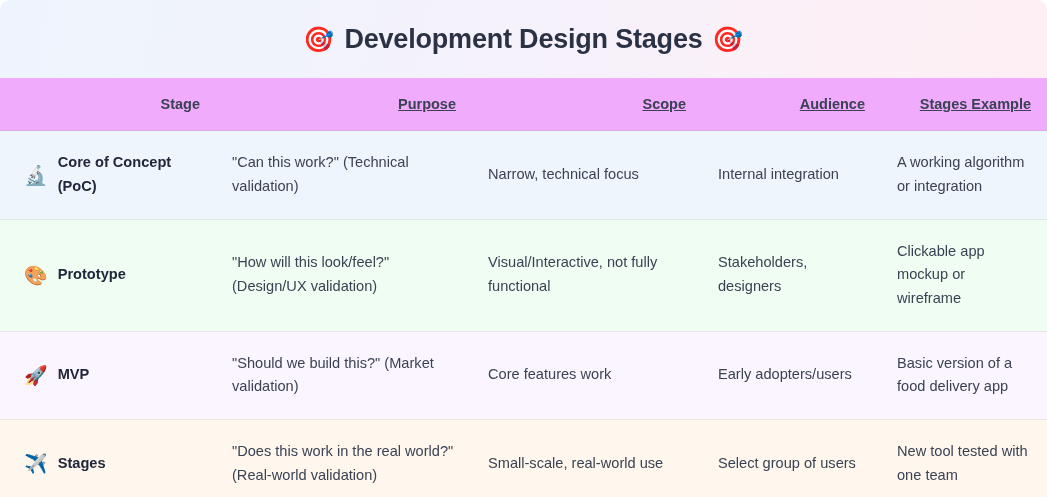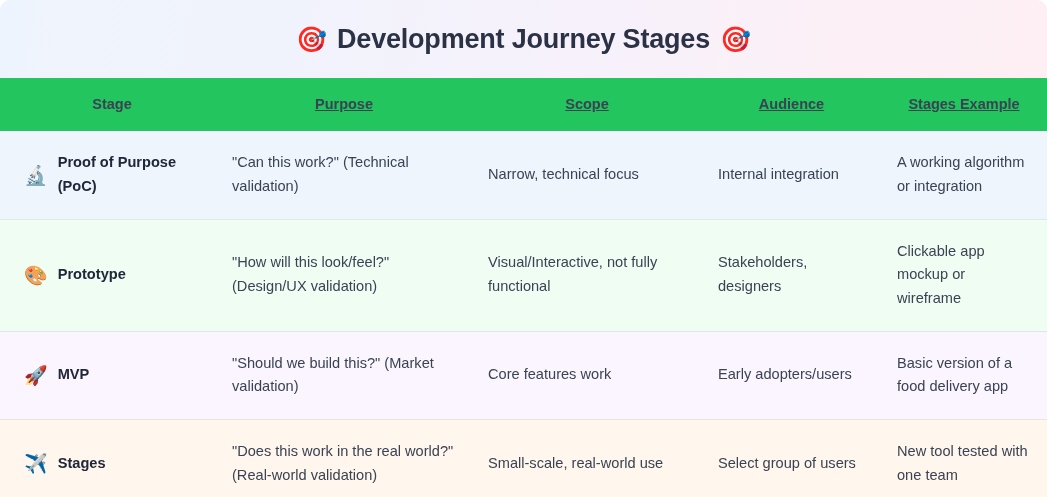--- a/index.html
+++ b/index.html
@@ -48,22 +48,22 @@
     border-collapse: collapse;
     table-layout: fixed;
   }
   table.stages col.c-stage   { width: 216px; }
   table.stages col.c-purpose { width: 256px; }
   table.stages col.c-scope   { width: 230px; }
   table.stages col.c-aud     { width: 179px; }
   table.stages col.c-out     { width: 166px; }
 
   thead th {
-    background: #22c55e;
-    text-align: center;
+    background: #f0abfc;
+    text-align: right;
     font-size: 14.5px;
     font-weight: bold;
     color: #3b4253;
     padding: 18px 16px 17px 24px;
     vertical-align: middle;
     border: 0;
     line-height: 1.2;
   }
   thead th.p-purpose { padding-left: 16px; text-decoration: underline; }
 
@@ -98,21 +98,21 @@
   tr.row-pilot     td { background: #fff7ed; }
 </style>
 </head>
 <body>
 
 <div class="page">
 
   <div class="title-band">
     <div class="title-text">
       <span class="title-emoji">🎯</span>
-      <span>Development Journey Stages</span>
+      <span>Development Design Stages</span>
       <span class="title-emoji">🎯</span>
     </div>
   </div>
 
   <table class="stages">
     <colgroup>
       <col class="c-stage">
         <col class="c-purpose">
         <col class="c-scope">
         <col class="c-aud">
@@ -126,21 +126,21 @@
         <th class="p-purpose">Audience</th>
         <th class="p-purpose">Stages Example</th>
       </tr>
     </thead>
     <tbody>
 
       <tr class="row-poc">
         <td class="stage-cell">
           <span class="stage-inner">
             <span class="stage-emoji">🔬</span>
-            <span class="stage-label">Proof of Purpose (PoC)</span>
+            <span class="stage-label">Core of Concept (PoC)</span>
           </span>
         </td>
         <td>"Can this work?" (Technical validation)</td>
         <td>Narrow, technical focus</td>
         <td>Internal integration</td>
         <td>A working algorithm or integration</td>
       </tr>
 
       <tr class="row-prototype">
         <td class="stage-cell">

